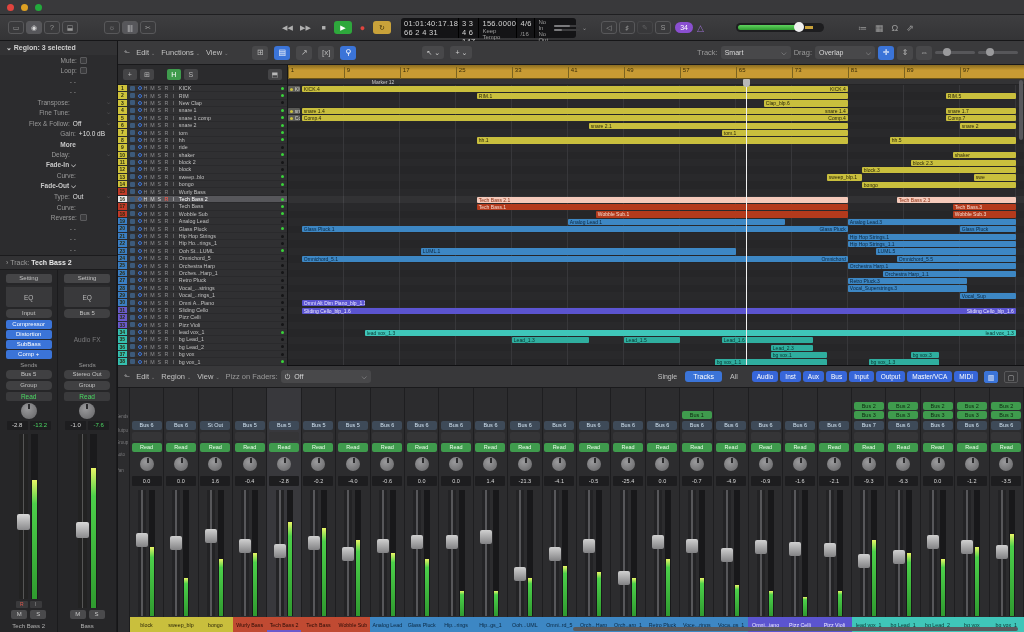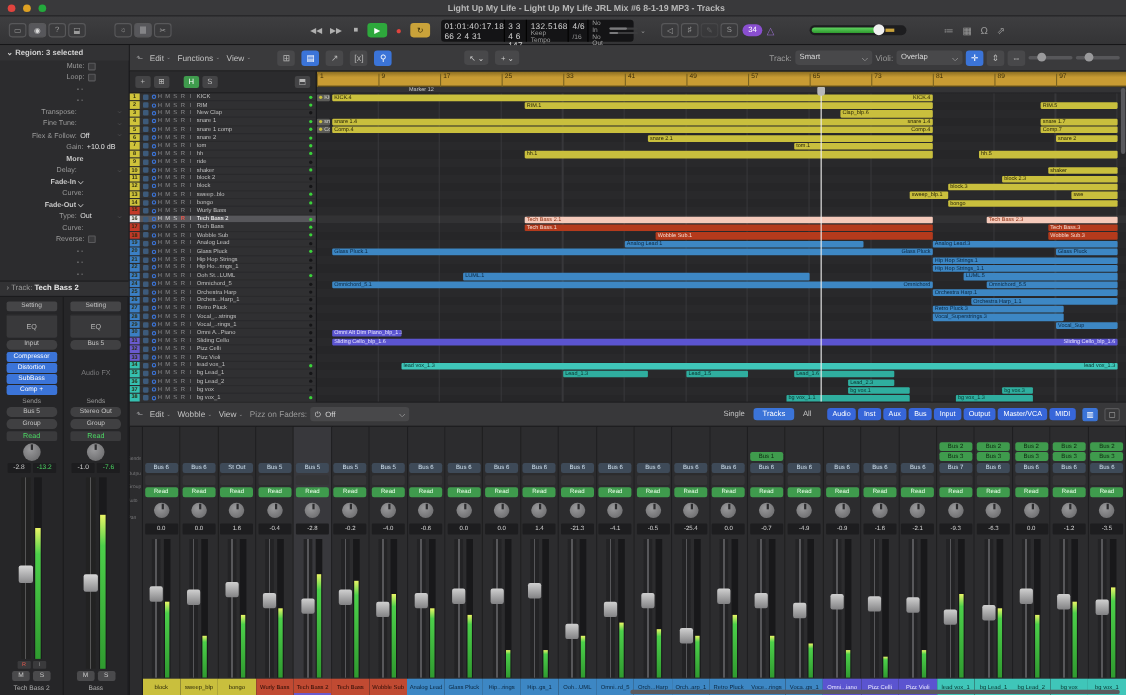--- a/index.html
+++ b/index.html
@@ -177,21 +177,20 @@
 </style>
 </head>
 <body>
 
 <div class="app">
 
   <div class="titlebar">
     <span class="tl r"></span>
     <span class="tl y"></span>
     <span class="tl g"></span>
-    <div class="wintitle">Light Up My Life - Light Up My Life JRL Mix #6 8-1-19 MP3 - Tracks</div>
   </div>
 
   <div class="toolbar">
     <div class="tbgrp">
       <span class="tbtn">▭</span>
       <span class="tbtn on">◉</span>
       <span class="tbtn">?</span>
       <span class="tbtn">⬓</span>
     </div>
     <div class="tbgrp" style="margin-left:22px">
@@ -210,21 +209,21 @@
     <div class="lcd">
       <div class="lcdsec" style="width:58px">
         <span class="b">01:01:40:17.18</span>
         <span class="b">66 2 4  31</span>
       </div>
       <div class="lcdsec" style="width:34px">
         <span class="b">3 3 4   6</span>
         <span class="b">147 1 1  1</span>
       </div>
       <div class="lcdsec" style="width:38px">
-        <span class="b">132.5168</span>
+        <span class="b">156.0000</span>
         <span class="s">Keep Tempo</span>
       </div>
       <div class="lcdsec" style="width:18px">
         <span class="b">4/6</span>
         <span class="s">/16</span>
       </div>
       <div class="lcdsec" style="width:27px;border-right:none">
         <span class="s">No In</span>
         <span class="s">No Out</span>
       </div>
@@ -441,21 +440,21 @@
           <span class="vbtn">[x]</span>
           <span class="vbtn blue">⚲</span>
           <span class="tooldd" style="margin-left:60px">↖ ⌄</span>
           <span class="tooldd">+ ⌄</span>
           <div class="snapbox" style="margin-left:auto">
             <span>Track:</span>
             <span class="ddsel">
                 <span>Smart</span>
                 <span>⌵</span>
               </span>
-            <span>Violi:</span>
+            <span>Drag:</span>
             <span class="ddsel" style="width:60px">
                 <span>Overlap</span>
                 <span>⌵</span>
               </span>
             <span class="vbtn blue">✛</span>
             <span class="vbtn">⇕</span>
             <span class="vbtn">⇔</span>
             <span class="zslider">
                 <i></i>
               </span>
@@ -1133,21 +1132,21 @@
       </div>
 
       <div class="mixer">
         <div class="mixtb">
           <span style="color:#8a8a8c">⬑</span>
           <span class="menu">
               <span>Edit</span>
               <i>⌄</i>
             </span>
           <span class="menu">
-              <span>Wobble</span>
+              <span>Region</span>
               <i>⌄</i>
             </span>
           <span class="menu">
               <span>View</span>
               <i>⌄</i>
             </span>
           <div class="sof">
             <span>Pizz on Faders:</span>
             <span class="sofsel">
                 <span>⏻&nbsp;&nbsp;<span>Off</span></span>

